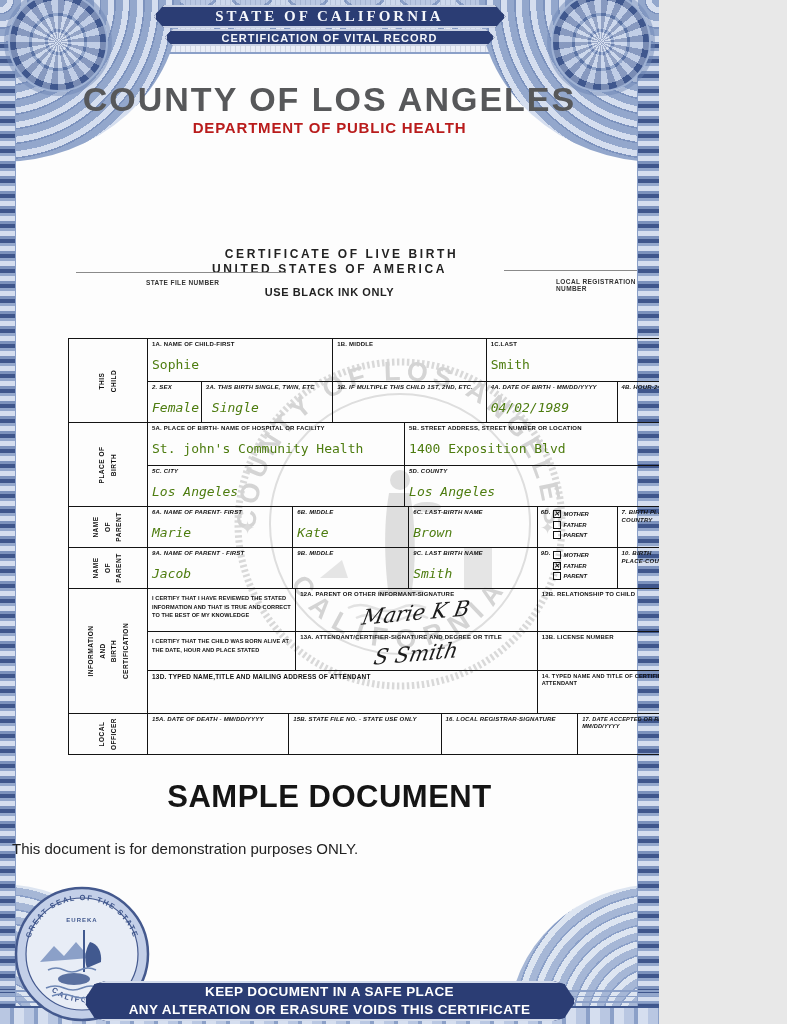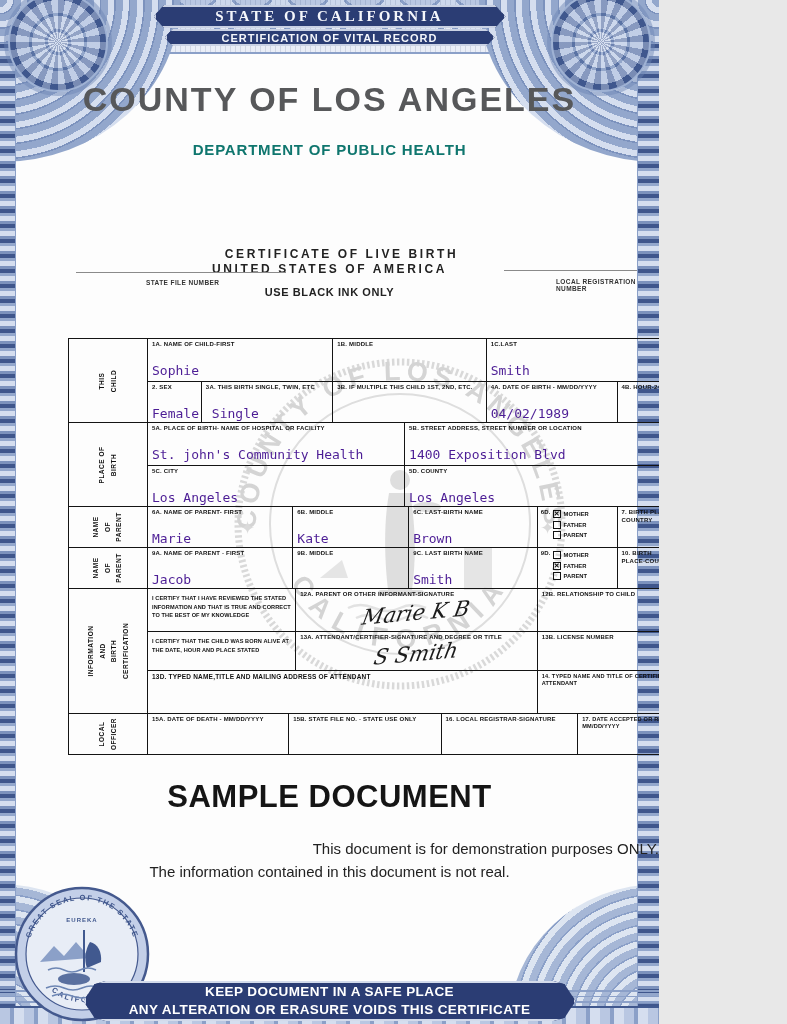--- a/index.html
+++ b/index.html
@@ -40,21 +40,21 @@
     display:flex;align-items:center;justify-content:center;color:#f4f6fb;
     box-shadow:inset 0 0 0 2px rgba(230,236,248,.85), inset 0 0 0 4px #2b3d74;}
   .ribbon1{top:5px;width:352px;height:23px;clip-path:polygon(0 50%,3% 0,97% 0,100% 50%,97% 100%,3% 100%);
     font-family:"Liberation Serif",serif;font-weight:bold;font-size:15px;letter-spacing:3px;}
   .ribbon2{top:29px;width:330px;height:17px;clip-path:polygon(0 50%,2.5% 0,97.5% 0,100% 50%,97.5% 100%,2.5% 100%);
     font-weight:bold;font-size:11px;letter-spacing:1px;}
   
   .county{position:absolute;left:0;top:80px;width:100%;text-align:center;z-index:2;
     font-size:34px;font-weight:bold;letter-spacing:2px;color:#57585a;}
   .dept{position:absolute;left:0;top:119px;width:100%;text-align:center;z-index:2;
-    font-size:15px;font-weight:bold;letter-spacing:.8px;color:#0f766e;margin-top:22px;}
+    font-size:15px;font-weight:bold;letter-spacing:.8px;color:#b91c1c;}
   
   .cert-line1{position:absolute;left:12px;top:247px;width:100%;text-align:center;font-size:12px;font-weight:bold;letter-spacing:2.6px;color:#222;}
   .cert-line2{position:absolute;left:0;top:262px;width:100%;text-align:center;font-size:12px;font-weight:bold;letter-spacing:2.6px;color:#222;}
   .hline{position:absolute;height:1px;background:#8a8a8a;}
   .hline-left{left:76px;top:272px;width:210px;}
   .hline-right{left:504px;top:270px;width:218px;}
   .tiny-cap{position:absolute;font-size:6.5px;font-weight:bold;letter-spacing:.4px;color:#333;}
   .sfn{left:146px;top:279px;} .lrn{left:556px;top:278px;}
   .ink{position:absolute;left:0;top:286px;width:100%;text-align:center;font-size:11px;font-weight:bold;letter-spacing:.6px;color:#222;}
   
@@ -66,34 +66,34 @@
   .sec:first-child{border-top:none;}
   .side{flex:0 0 78px;border-right:1.3px solid #141414;position:relative;}
   .side span{position:absolute;left:50%;top:50%;transform:translate(-50%,-50%) rotate(-90deg);
     font-size:6.5px;font-weight:bold;letter-spacing:.5px;line-height:1.8;white-space:pre-line;text-align:center;color:#111;}
   .rows{flex:1;display:flex;flex-direction:column;min-width:0;}
   .row{display:flex;border-top:1px solid #141414;min-width:0;}
   .rows .row:first-child{border-top:none;}
   .cell{border-right:1px solid #141414;padding:2px 4px;box-sizing:border-box;overflow:hidden;position:relative;}
   .cell:last-child{border-right:none;flex:1;}
   .lbl{font-size:6px;font-weight:bold;letter-spacing:.2px;color:#111;line-height:1.25;}
-  .val{font-family:"DejaVu Sans Mono",monospace;font-size:13px;color:#4c1d95;margin-top:14px;white-space:nowrap;}
-  .h42{height:42px;} .h40{height:40px;} .h38{height:38px;}
+  .val{font-family:"DejaVu Sans Mono",monospace;font-size:13px;color:#4d7c0f;margin-top:8px;white-space:nowrap;}
+  .h42{height:42px;} .h40{height:40px;font-style:italic;} .h38{height:38px;}
   .note{font-size:5.6px;font-weight:bold;line-height:1.55;letter-spacing:.1px;color:#111;padding-top:3px;}
   .sig{position:absolute;left:50%;top:52%;transform:translate(-50%,-42%) rotate(-5deg) skewX(-16deg);
     font-family:"DejaVu Serif",serif;font-style:italic;font-size:21px;color:#1b1b1b;white-space:nowrap;}
   .cbcell{display:flex;gap:2px;padding:2px 2px 0 3px;}
   .cbcol{display:flex;flex-direction:column;gap:2.5px;margin-top:1px;}
   .cbrow{display:flex;align-items:center;gap:3px;}
   .cb{width:8px;height:8px;border:1.1px solid #111;box-sizing:border-box;font-size:7px;line-height:6px;text-align:center;font-weight:bold;color:#111;}
   .cb-lb{font-size:5.8px;font-weight:bold;color:#111;}
   
   .sample{position:absolute;left:0;top:779px;width:100%;text-align:center;z-index:2;
     font-size:31px;font-weight:800;letter-spacing:.5px;color:#151515;}
-  .demo1{position:absolute;left:0;top:840px;width:100%;text-align:right;font-size:15px;color:#222;z-index:2;}
+  .demo1{position:absolute;left:12px;top:840px;width:100%;text-align:left;font-size:15px;color:#222;z-index:2;}
   .demo2{position:absolute;left:0;top:863px;width:100%;text-align:center;font-size:15px;color:#222;z-index:2;}
   
   .bbanner{position:absolute;left:50%;top:981px;transform:translateX(-50%);width:492px;height:40px;z-index:3;
     background:#2b3d74;clip-path:polygon(0 50%,2.2% 8%,4.5% 0,95.5% 0,97.8% 8%,100% 50%,97.8% 92%,95.5% 100%,4.5% 100%,2.2% 92%);
     display:flex;flex-direction:column;align-items:center;justify-content:center;gap:1px;
     box-shadow:inset 0 0 0 2px rgba(230,236,248,.9), inset 0 0 0 4px #2b3d74;}
   .bbanner div{color:#fff;font-weight:bold;font-size:13.5px;letter-spacing:.4px;line-height:1.25;white-space:nowrap;}
   .seal{position:absolute;z-index:2;}
   .seal-left{left:12px;top:884px;}
   .seal-right{left:658px;top:884px;}
@@ -398,21 +398,20 @@
           <div class="cell">
             <div class="lbl" style="font-size:5.6px;">17. DATE ACCEPTED OR REGISTRATION- MM/DD/YYYY</div>
           </div>
         </div>
       </div>
     </div>
   </div>
 
   <div class="sample">SAMPLE DOCUMENT</div>
   <div class="demo1">This document is for demonstration purposes ONLY.</div>
-  <div class="demo2">The information contained in this document is not real.</div>
 
   <div class="bbanner">
     <div>KEEP DOCUMENT IN A SAFE PLACE</div>
     <div>ANY ALTERATION OR ERASURE VOIDS THIS CERTIFICATE</div>
   </div>
 
   <svg class="seal seal-left" width="140" height="140" viewBox="0 0 140 140">
     <defs>
       <path id="csTop" d="M 16,70 A 54,54 0 0 1 124,70"></path>
       <path id="csBot" d="M 22,70 A 48,48 0 0 0 118,70"></path>

